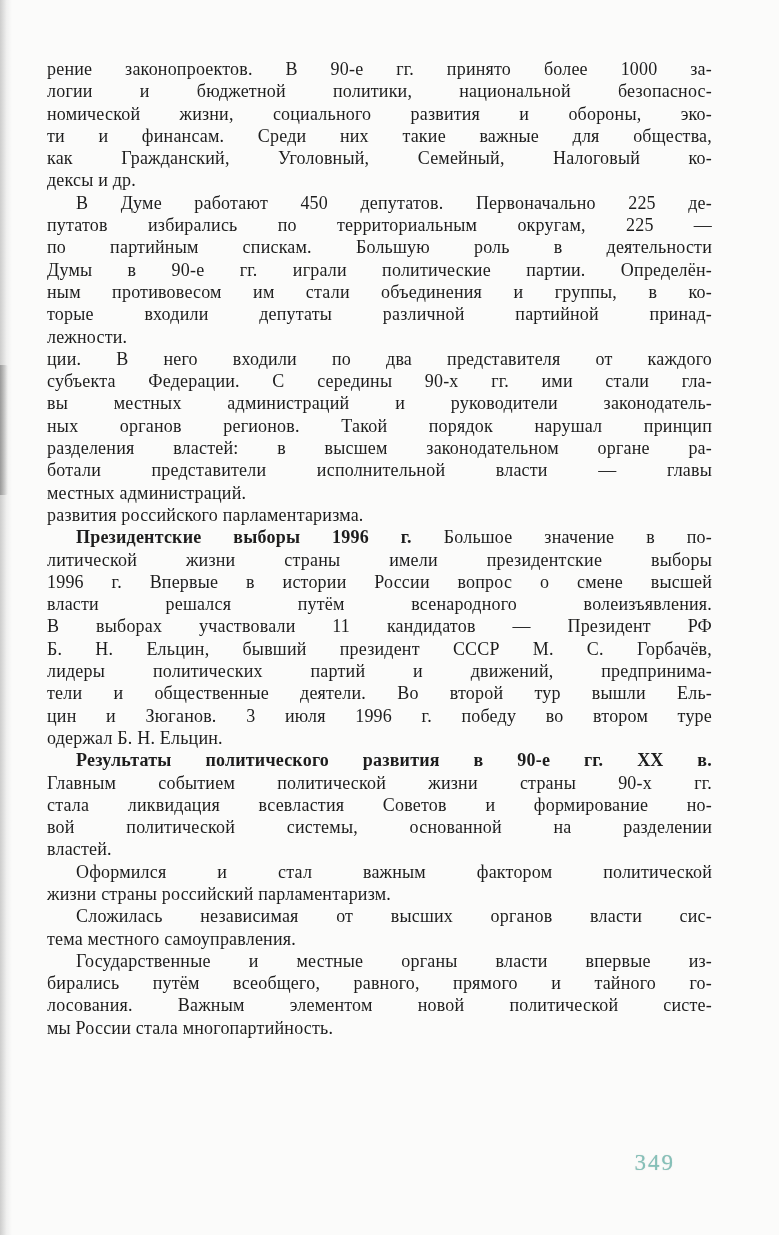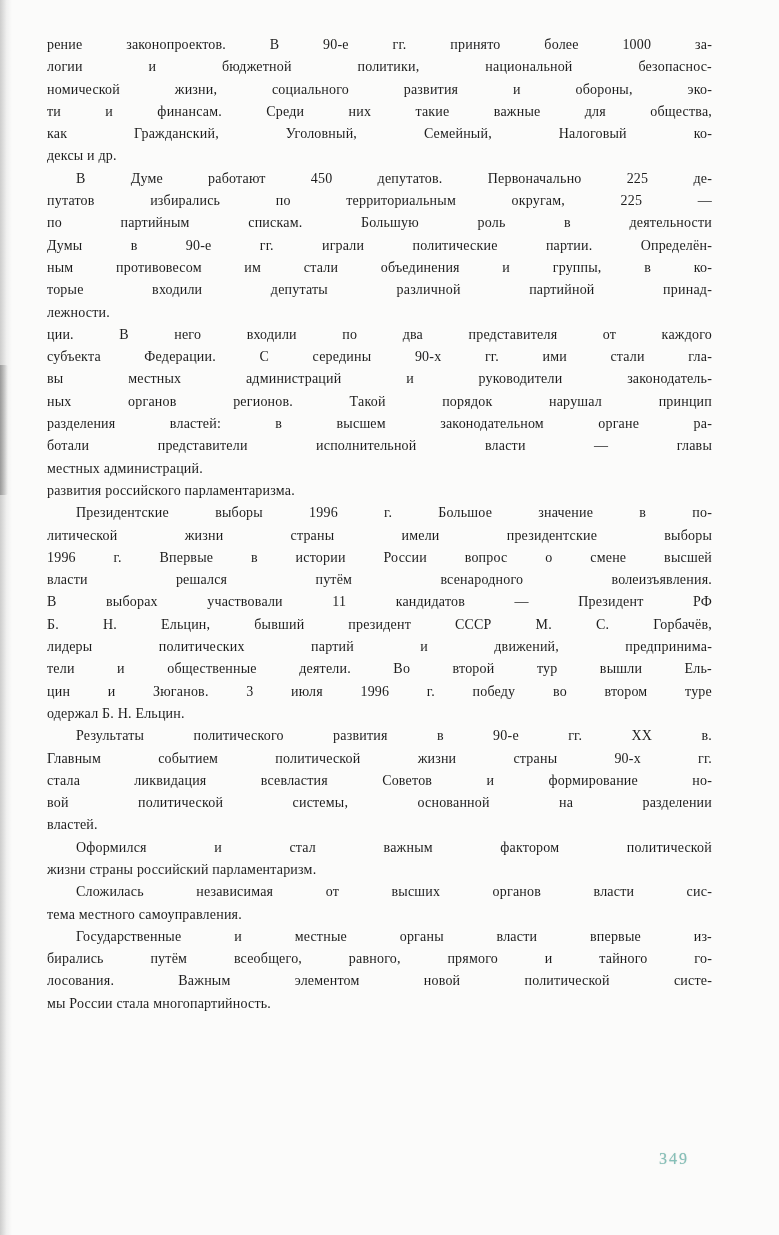--- a/index.html
+++ b/index.html
@@ -26,46 +26,46 @@
   .edge-blotch {
     position: absolute;
     left: 0; top: 365px;
     width: 9px; height: 130px;
     background: linear-gradient(to right, rgba(90,90,90,0.45), rgba(120,120,120,0) 90%);
     border-radius: 0 4px 4px 0;
   }
   .text-block {
     position: absolute;
     left: 47px;
-    top: 34px;
+    top: 58px;
     width: 665px;
-    font-size: 14px;
+    font-size: 18px;
     line-height: 22.3px;
     letter-spacing: 0.2px;
   }
   .para { margin: 0; padding: 0; }
   .line {
     text-align: justify;
     text-align-last: justify;
     white-space: normal;
     height: 22.3px;
     overflow: visible;
   }
   .line.last {
     text-align-last: left;
   }
   .line.indent {
     text-indent: 29px;
   }
-  .seg-bold { font-weight: normal; margin-top: 25px; }
+  .seg-bold { font-weight: bold; margin-top: 25px; }
   .page-number {
     position: absolute;
     top: 1150px;
-    right: 90px;
-    font-size: 16px;
+    right: 104px;
+    font-size: 23px;
     letter-spacing: 2px;
     color: #85c0b8;
     text-shadow: 0 0 1px rgba(150,170,168,0.6);
     font-family: "Liberation Serif", "DejaVu Serif", serif;
   }
 </style>
 </head>
 <body>
 
 <div class="page">

